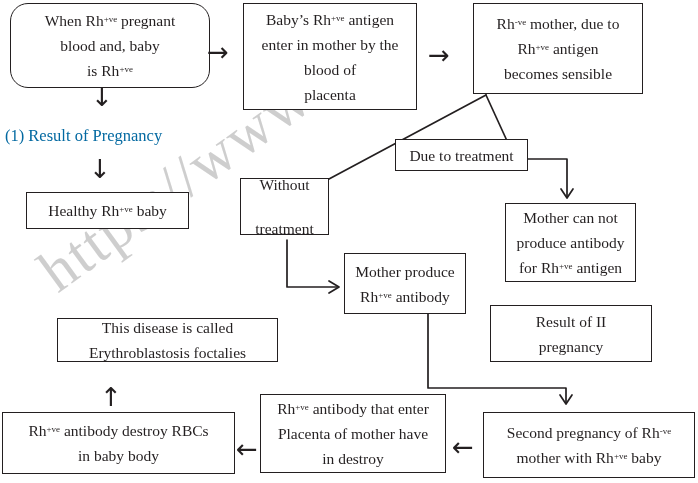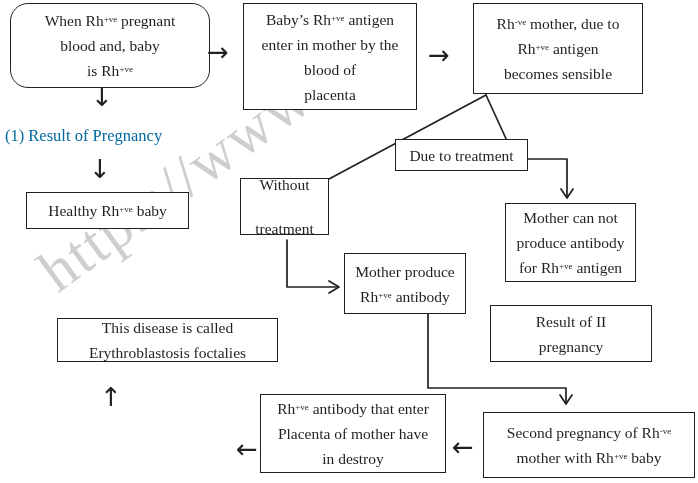--- a/index.html
+++ b/index.html
@@ -98,20 +98,24 @@
   <div class="node" style="left:490px;top:305px;width:162px;height:57px;">
       <div>Result of II</div>
       <div>pregnancy</div>
     </div>
 
   <div class="node" style="left:9px;top:318px;width:221px;height:44px;margin-left:48px;">
       <div>This disease is called</div>
       <div>Erythroblastosis foctalies</div>
     </div>
 
+  <div class="node" style="left:2px;top:412px;width:233px;height:62px;">
+      <div>Rh<sup>+ve</sup> antibody destroy RBCs</div>
+      <div>in baby body</div>
+    </div>
 
   <div class="node" style="left:260px;top:394px;width:186px;height:79px;">
       <div>Rh<sup>+ve</sup> antibody that enter</div>
       <div>Placenta of mother have</div>
       <div>in destroy</div>
     </div>
 
   <div class="node" style="left:483px;top:412px;width:212px;height:66px;">
       <div>Second pregnancy of Rh<sup>-ve</sup></div>
       <div>mother with Rh<sup>+ve</sup> baby</div>

